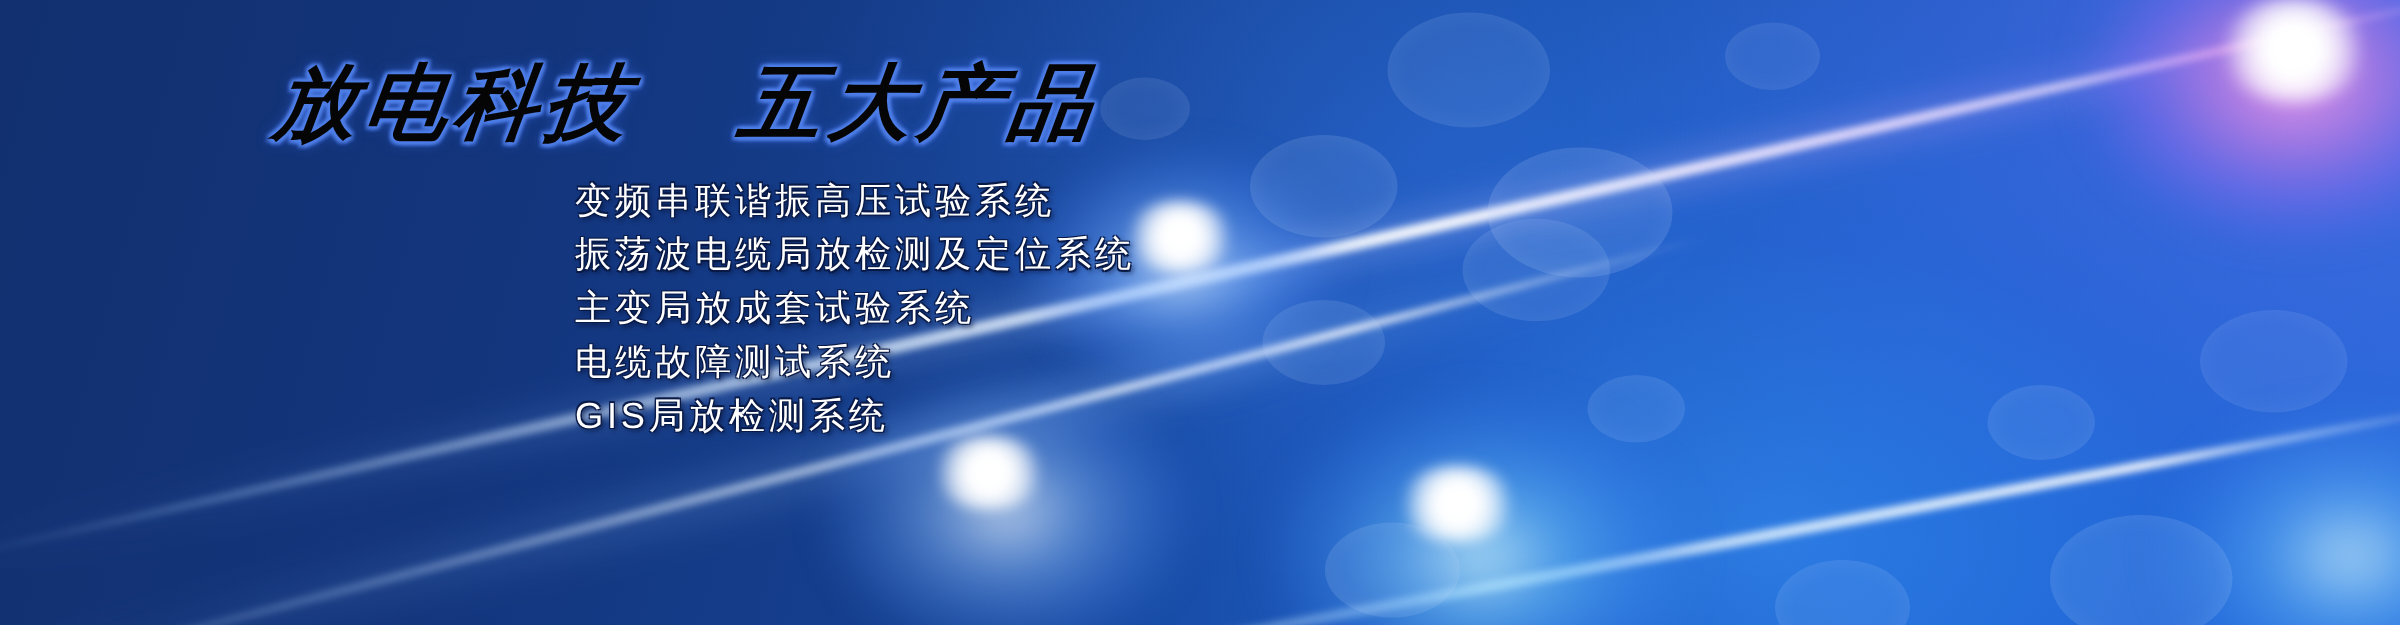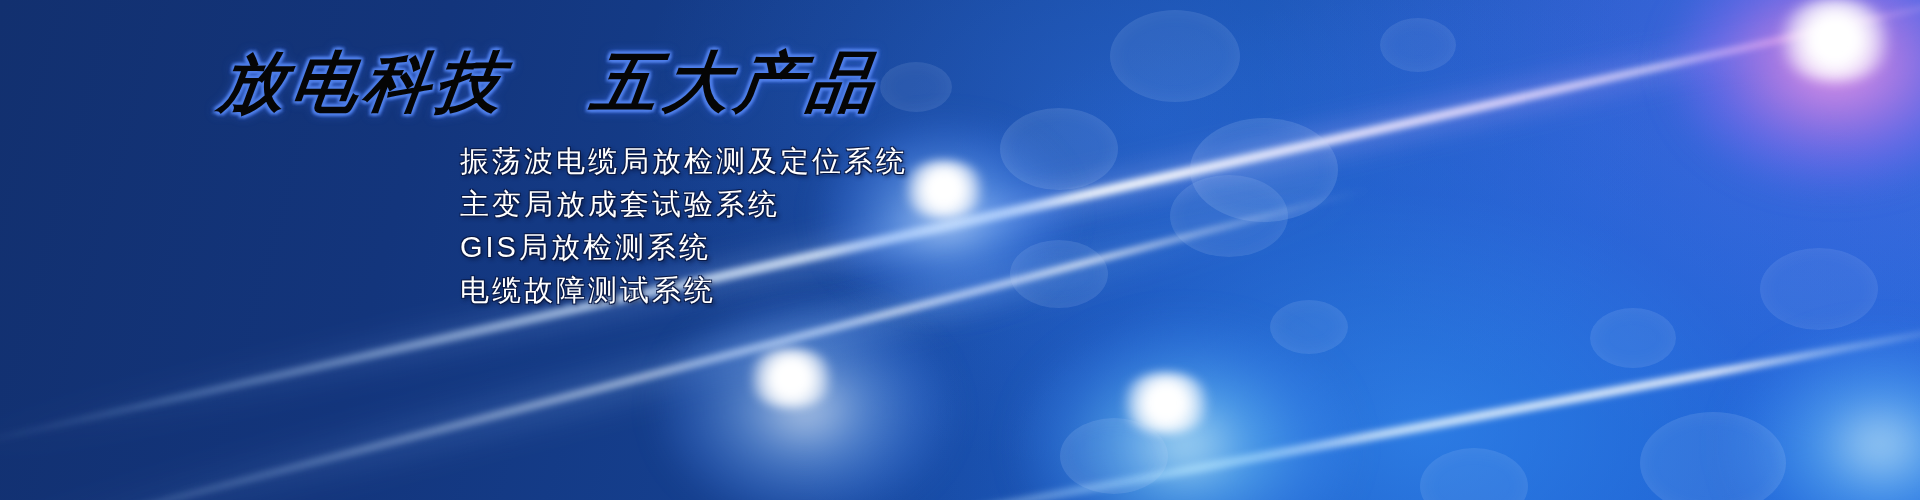--- a/index.html
+++ b/index.html
@@ -210,20 +210,21 @@
 
   <div id="content">
 
     <div id="headline">
       <span>放电科技</span>
       <span class="gap"></span>
       <span>五大产品</span>
     </div>
 
     <div id="product-list">
+        <div class="product-item">变频串联谐振高压试验系统</div>
         <div class="product-item">振荡波电缆局放检测及定位系统</div>
         <div class="product-item">主变局放成套试验系统</div>
+        <div class="product-item">电缆故障测试系统</div>
         <div class="product-item">GIS局放检测系统</div>
-        <div class="product-item">电缆故障测试系统</div>
       </div>
 
   </div>
 </div>
 
 </body></html>

